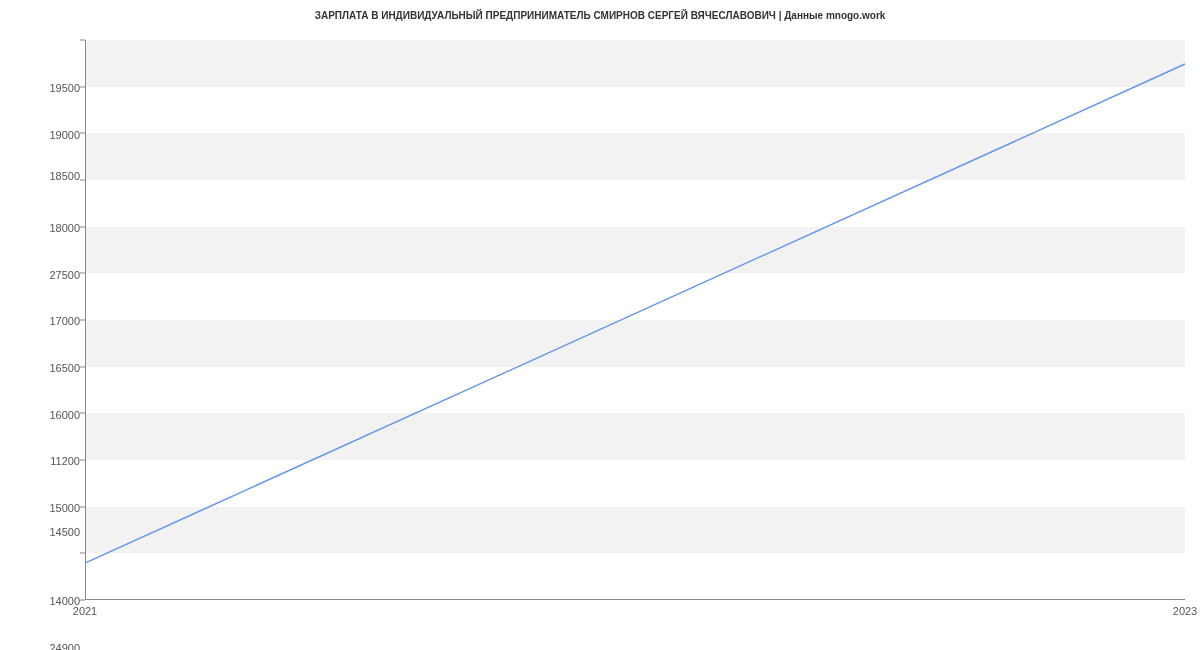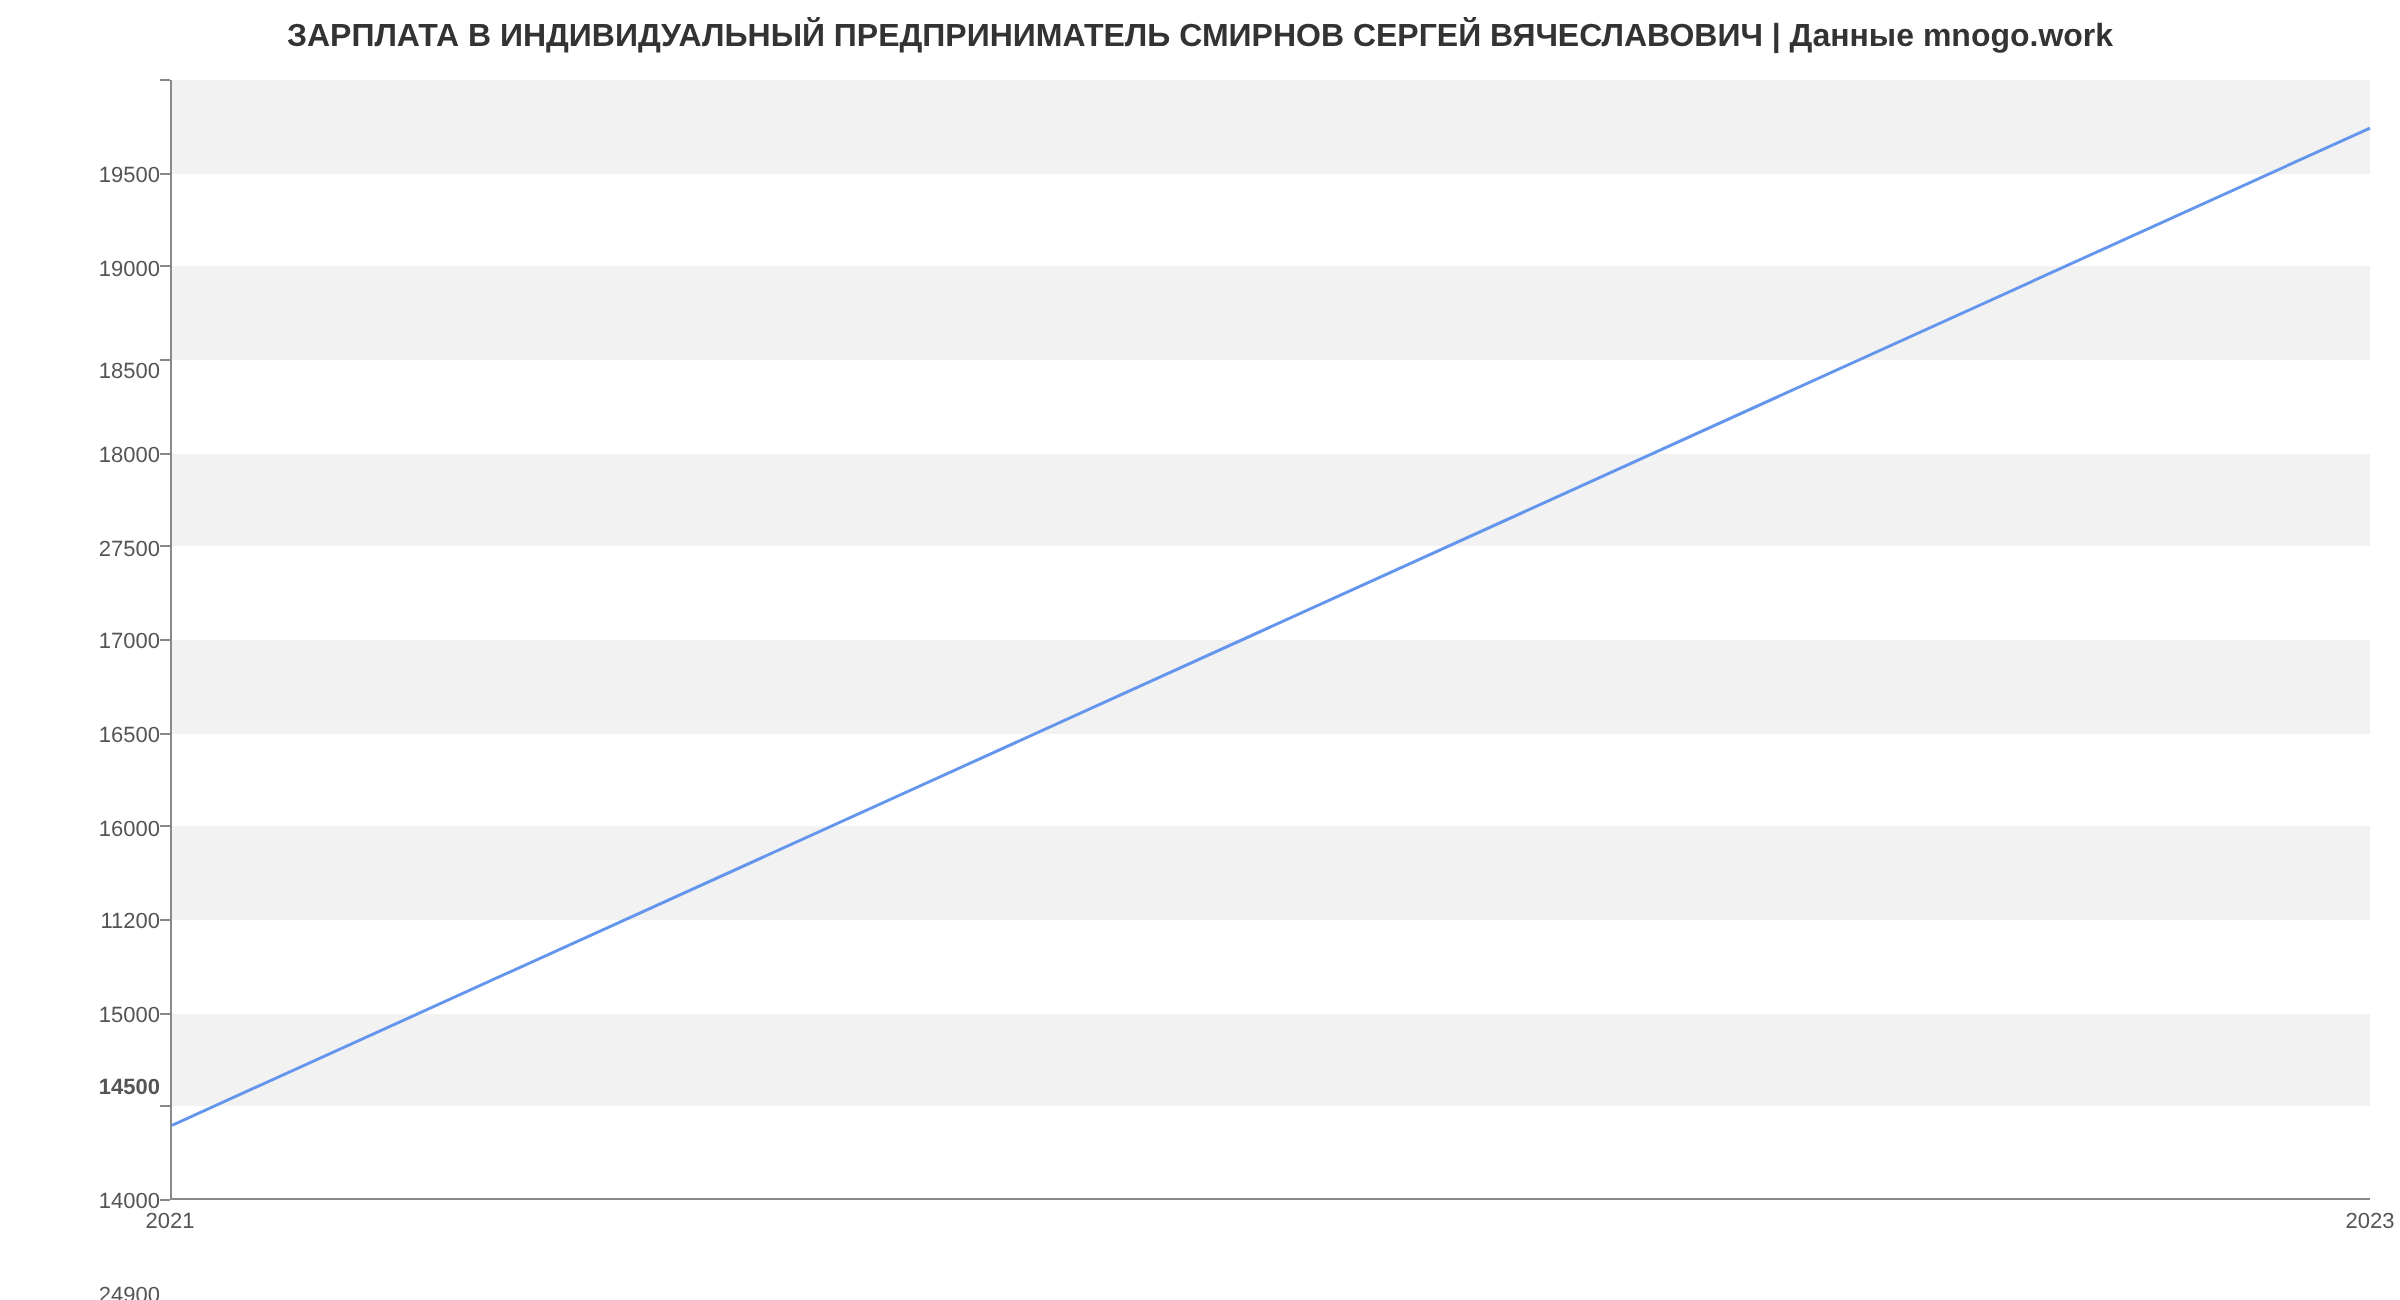--- a/index.html
+++ b/index.html
@@ -16,21 +16,21 @@
     width: 1200px;
     height: 650px;
     box-sizing: border-box;
   }
   .title {
     position: absolute;
     top: 10px;
     left: 0;
     width: 100%;
     text-align: center;
-    font-size: 16px;
+    font-size: 10px;
     font-weight: 600;
     color: #333;
   }
   .plot {
     position: absolute;
     left: 85px;
     top: 40px;
     width: 1100px;
     height: 560px;
     border-left: 1px solid #888;
@@ -90,37 +90,37 @@
       <div class="band" style="top: 373.333px; height: 46.6667px;"></div>
       <div class="band" style="top: 466.667px; height: 46.6667px;"></div>
     <svg class="line" id="line-svg" preserveAspectRatio="none" viewBox="0 0 1100 560">
         <polyline points="0,523.6 1100,24.08000000000004" fill="none" stroke="#6495ED" stroke-width="1.5"></polyline>
       </svg>
   </div>
 <div class="ytick-label" style="top: 600px;">24900</div>
     <div class="ytick-mark" style="top: 600px;"></div>
     <div class="ytick-label" style="top: 553.333px;">14000</div>
     <div class="ytick-mark" style="top: 553.333px;"></div>
-    <div class="ytick-label" style="top: 496px; font-weight: bold;">14500</div>
+    <div class="ytick-label" style="top: 484px;">14500</div>
     <div class="ytick-mark" style="top: 506.667px;"></div>
     <div class="ytick-label" style="top: 460px;">15000</div>
     <div class="ytick-mark" style="top: 460px;"></div>
     <div class="ytick-label" style="top: 413.333px;">11200</div>
     <div class="ytick-mark" style="top: 413.333px;"></div>
     <div class="ytick-label" style="top: 366.667px;">16000</div>
     <div class="ytick-mark" style="top: 366.667px;"></div>
     <div class="ytick-label" style="top: 320px;">16500</div>
     <div class="ytick-mark" style="top: 320px;"></div>
     <div class="ytick-label" style="top: 273.333px;">17000</div>
     <div class="ytick-mark" style="top: 273.333px;"></div>
     <div class="ytick-label" style="top: 226.667px;">27500</div>
     <div class="ytick-mark" style="top: 226.667px;"></div>
     <div class="ytick-label" style="top: 180px;">18000</div>
     <div class="ytick-mark" style="top: 180px;"></div>
-    <div class="ytick-label" style="top: 138px;">18500</div>
+    <div class="ytick-label" style="top: 128px;">18500</div>
     <div class="ytick-mark" style="top: 133.333px;"></div>
     <div class="ytick-label" style="top: 86.6667px;">19000</div>
     <div class="ytick-mark" style="top: 86.6667px;"></div>
     <div class="ytick-label" style="top: 40px;">19500</div>
     <div class="ytick-mark" style="top: 40px;"></div>
     <div class="xtick-label" style="left: 85px;">2021</div>
     <div class="xtick-label" style="left: 1185px;">2023</div>
   </div>
 
 </body></html>

